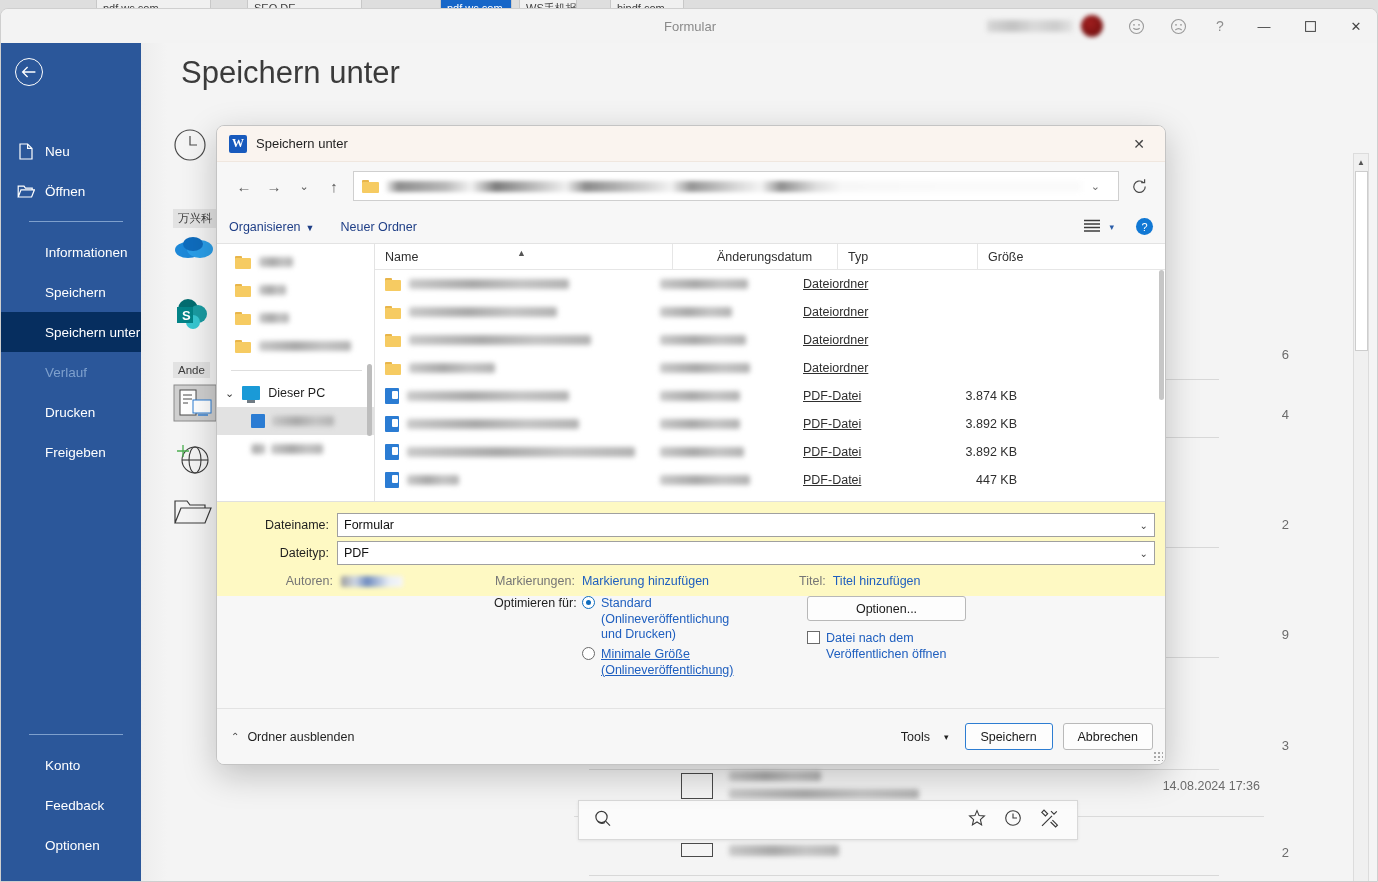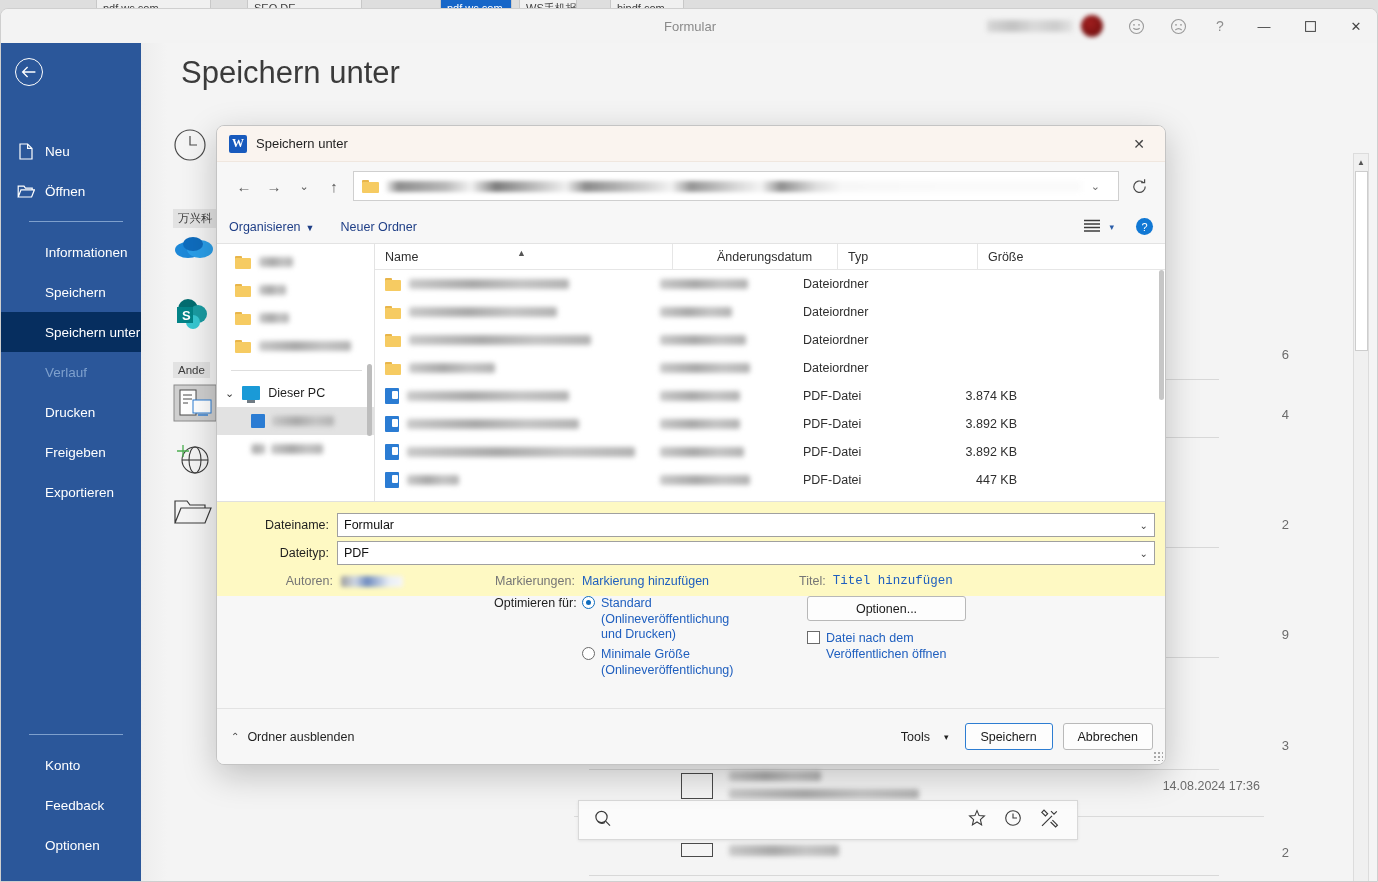--- a/index.html
+++ b/index.html
@@ -301,21 +301,21 @@
   .lh + .lh { border-left: 1px solid #e6e6e6; }
   .sort-caret { position:absolute; left: 142px; top: -4px; font-size: 9px; color:#555; }
   .c-name { width: 275px; }
   .c-date { width: 143px; padding-left: 44px; }
   .c-type { width: 118px; }
   .c-size { width: 120px; }
 
   .file-row { height: 28px; display:flex; align-items:center; font-size: 12.5px; color:#2f2f2f; }
   .fr-name { width: 275px; display:flex; align-items:center; padding-left: 10px; }
   .fr-date { width: 143px; display:flex; align-items:center; padding-left: 10px; }
-  .fr-type { width: 118px; padding-left: 10px; }
+  .fr-type { width: 118px; padding-left: 10px; text-decoration: underline; }
   .fr-size { width: 120px; text-align:right; padding-right: 14px; }
   .pdf-ico {
     width: 14px; height: 16px; background:#2b7cd3; border-radius:1px;
     margin-right: 8px; flex:0 0 auto; position:relative;
   }
   .pdf-ico::after {
     content:""; position:absolute; right:1px; top:3px; width:6px; height:8px;
     background:#ffffff; border-radius:1px;
   }
   .list-scrollbar {
@@ -483,23 +483,20 @@
         </div>
         <div class="nav-item no-icon disabled">
           <span>Verlauf</span>
         </div>
         <div class="nav-item no-icon">
           <span>Drucken</span>
         </div>
         <div class="nav-item no-icon">
           <span>Freigeben</span>
         </div>
-        <div class="nav-item no-icon">
-          <span>Exportieren</span>
-        </div>
       </div>
 
       <div style="position:absolute; bottom:18px; left:0; width:140px;">
         <div class="nav-sep"></div>
         <div class="nav-item no-icon">
           <span>Konto</span>
         </div>
         <div class="nav-item no-icon">
           <span>Feedback</span>
         </div>
@@ -831,31 +828,31 @@
             <span class="f-chev">⌄</span>
           </div>
         </div>
 
         <div class="meta-row">
           <span style="width:120px; text-align:right; padding-right:4px;" class="meta-lab">Autoren:</span>
           <span class="author-blur"></span>
           <span class="meta-lab" style="margin-left:92px;">Markierungen:</span>
           <span class="meta-link" style="margin-left:7px;">Markierung hinzufügen</span>
           <span class="meta-lab" style="margin-left:90px;">Titel:</span>
-          <span class="meta-link" style="margin-left:7px;font-family:Liberation Mono, monospace;">Titel hinzufügen</span>
+          <span class="meta-link" style="margin-left:7px;">Titel hinzufügen</span>
         </div>
       </div>
 
       <div class="opt-zone">
         <div class="opt-label">Optimieren für:</div>
         <div class="opt-item" style="left:365px; top:0px;">
           <span class="radio on"></span>
           <span>Standard (Onlineveröffentlichung und Drucken)</span>
         </div>
-        <div class="opt-item" style="left:365px; top:51px;">
+        <div class="opt-item" style="left:365px; top:51px;text-decoration:underline;">
           <span class="radio"></span>
           <span>Minimale Größe (Onlineveröffentlichung)</span>
         </div>
         <div class="optbtn">Optionen...</div>
         <div class="chkwrap">
           <span class="chkbox"></span>
           <span>Datei nach dem Veröffentlichen öffnen</span>
         </div>
       </div>
 

